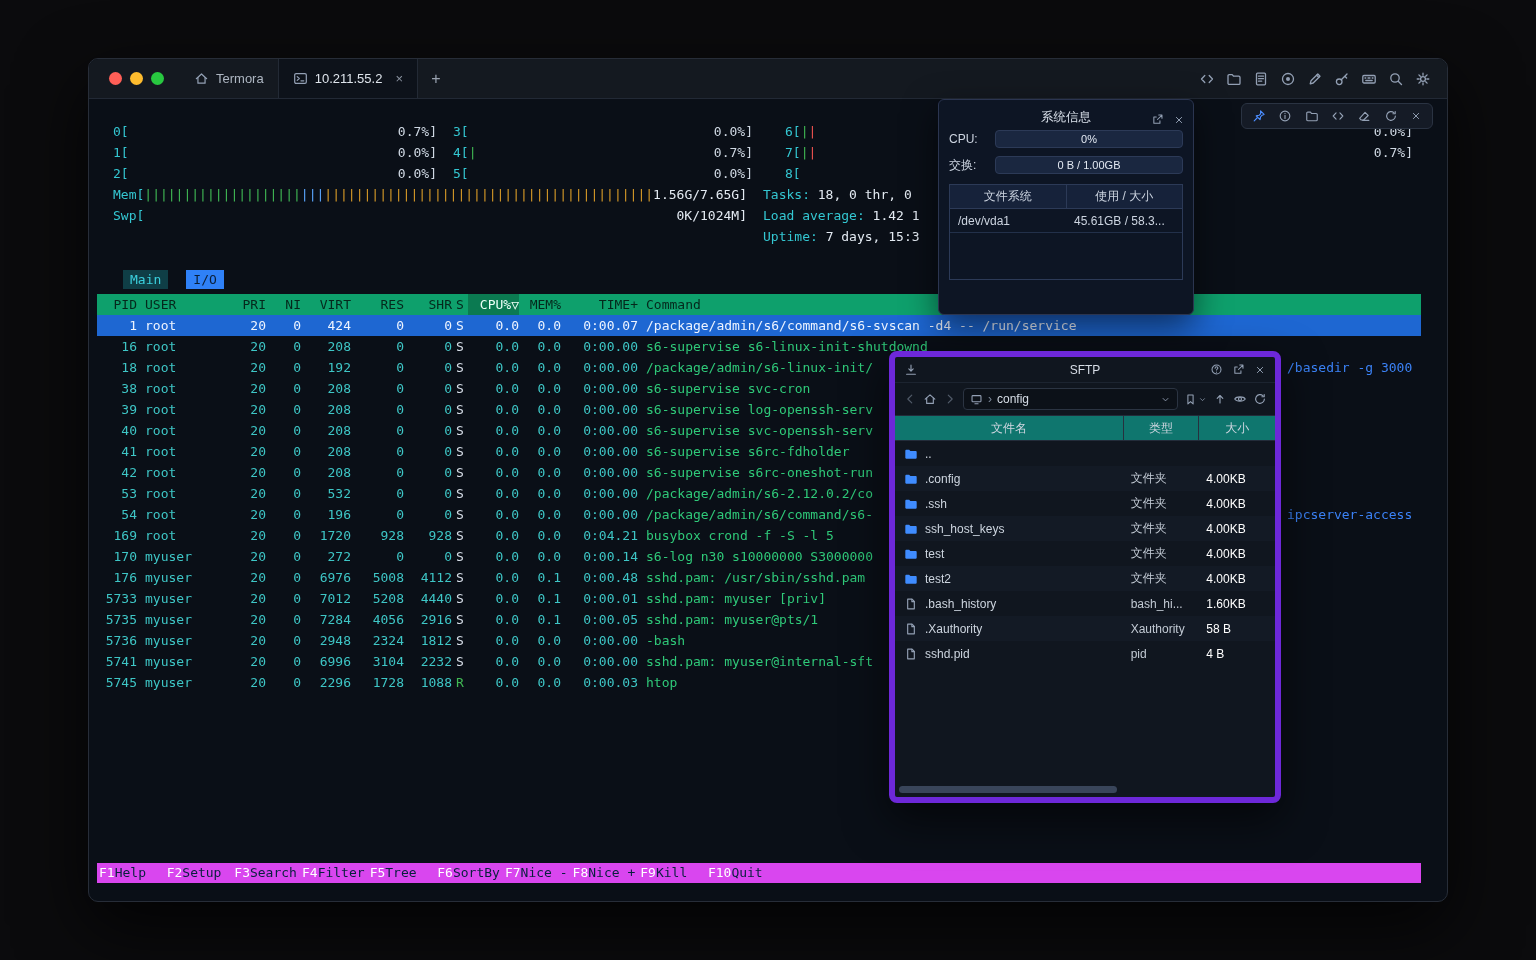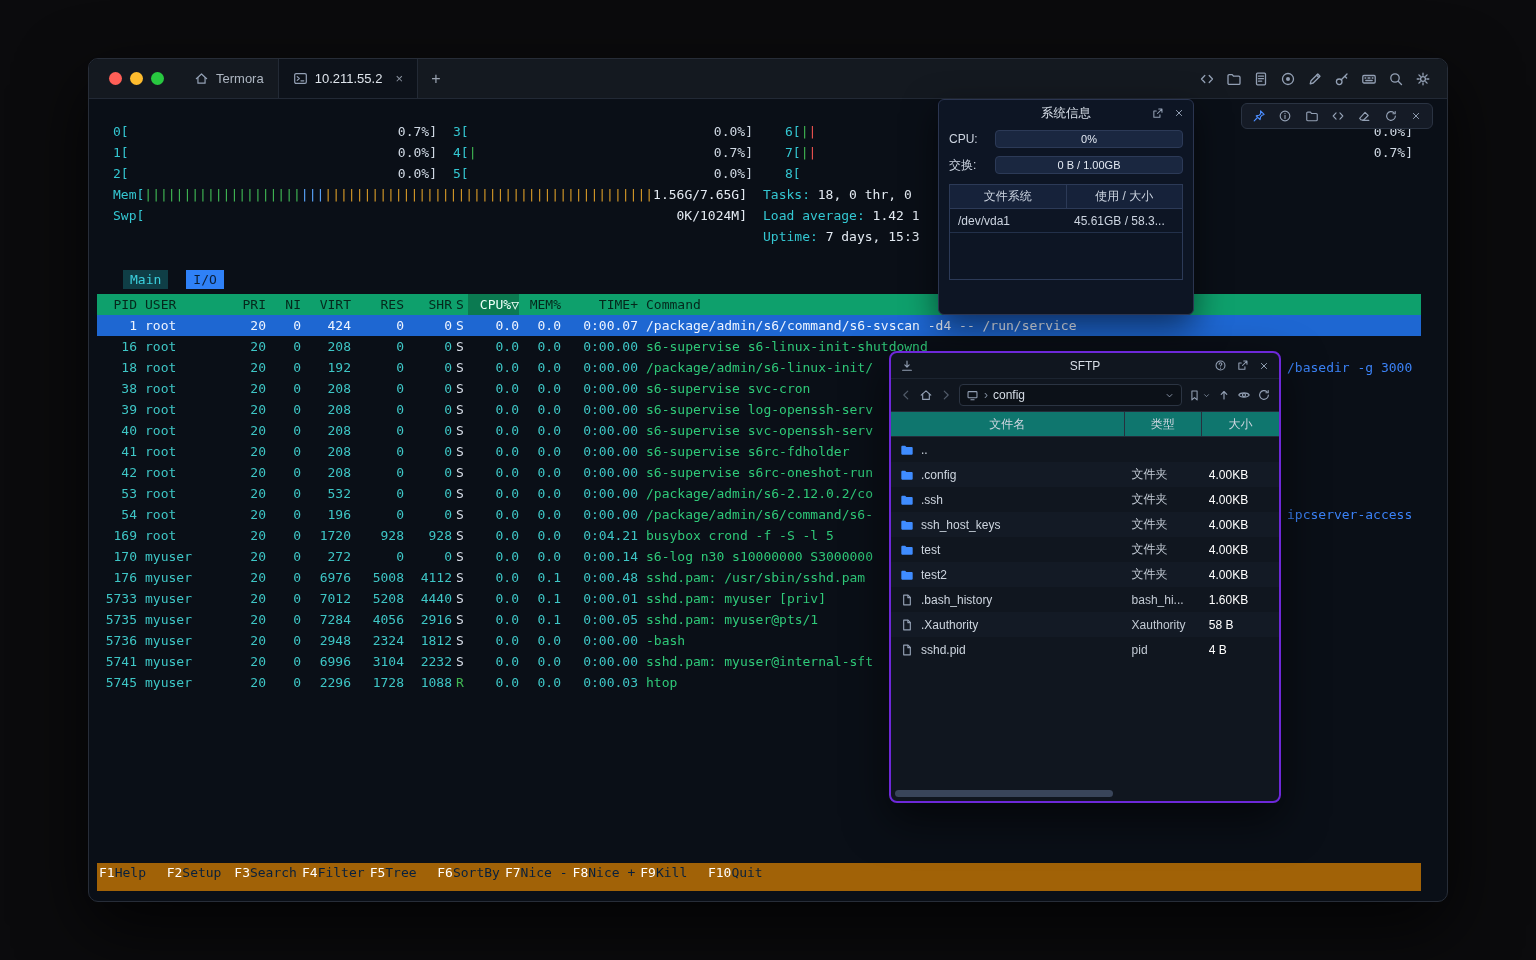--- a/index.html
+++ b/index.html
@@ -59,43 +59,43 @@
   .c-cmd{flex:1;padding-left:8px;overflow:hidden}
   .prows{position:absolute;left:8px;top:216px;width:1324px}
   .prow{display:flex;height:21px;line-height:21px;white-space:pre;color:#3ec6c6}
   .prow .c-s{color:#d7dee8}
   .prow .c-s.v-R{color:#40b954}
   .prow .c-cmd{color:#2fc979}
   .prow.selected{background:#1e67d2}
   .prow.selected span{color:#eef4ff}
   .tail{position:absolute;left:1198px;height:21px;line-height:21px;color:#3b82f6;white-space:pre}
   
-  .fbar{position:absolute;left:8px;top:764px;width:1324px;height:28px;background:#a16207;display:flex;line-height:20px;white-space:pre}
+  .fbar{position:absolute;left:8px;top:764px;width:1324px;height:20px;background:#d946ef;display:flex;line-height:20px;white-space:pre}
   .fitem{display:flex}
   .fk{color:#ffffff;padding-left:2px}
   .fl{color:#07203d;width:50px;overflow:hidden}
   
   .sysinfo{position:absolute;left:849px;top:0;width:256px;height:216px;background:#0d1524;border:1px solid #2b3550;border-radius:6px;box-shadow:0 12px 34px rgba(0,0,0,.55);font-size:12px;color:#ccd4e0;z-index:5}
-  .si-title{height:26px;display:flex;align-items:center;justify-content:center;position:relative;font-size:12.5px;color:#dbe2ec}
+  .si-title{height:26px;display:flex;align-items:flex-end;justify-content:center;position:relative;font-size:12.5px;color:#dbe2ec}
   .si-acts{position:absolute;right:8px;display:flex;gap:9px;align-items:center}
   .si-row{display:flex;align-items:center;padding:0 10px;height:26px;gap:8px}
   .si-lab{width:38px;white-space:nowrap}
   .si-bar{flex:1;height:18px;background:#1a2740;border:1px solid #2c3a57;border-radius:4px;position:relative;overflow:hidden}
   .si-fill{position:absolute;left:0;top:0;bottom:0;background:#3d6da6}
   .si-txt{position:absolute;inset:0;display:flex;align-items:center;justify-content:center;font-size:11px;color:#e3e9f2}
   .si-table{margin:6px 10px 0;border:1px solid #2c3a57;height:96px;overflow:hidden}
   .si-th{display:flex;height:24px;background:#16223a;border-bottom:1px solid #2c3a57}
   .si-th span{flex:1;display:flex;align-items:center;justify-content:center}
   .si-th span:first-child{border-right:1px solid #2c3a57}
   .si-td{display:flex;height:24px;border-bottom:1px solid #22304a;align-items:center}
   .si-td span{flex:1;padding-left:8px;overflow:hidden;white-space:nowrap}
   
   .mini{position:absolute;left:1152px;top:4px;width:192px;height:26px;background:#151b26;border:1px solid #2a3342;border-radius:6px;display:flex;align-items:center;justify-content:space-around;z-index:6;padding:0 4px}
   
-  .sftp{position:absolute;left:800px;top:252px;width:392px;height:452px;background:#10161f;border:2px solid #6d28d9;border-radius:8px;box-shadow:0 16px 44px rgba(0,0,0,.6);z-index:10;font-size:12px;color:#cdd5df}
+  .sftp{position:absolute;left:800px;top:252px;width:392px;height:452px;background:#10161f;border:6px solid #6d28d9;border-radius:8px;box-shadow:0 16px 44px rgba(0,0,0,.6);z-index:10;font-size:12px;color:#cdd5df}
   .sf-title{height:26px;display:flex;align-items:center;justify-content:center;position:relative;border-bottom:1px solid #1c2430;color:#d7dde6}
   .sf-dl{position:absolute;left:9px}
   .sf-acts{position:absolute;right:9px;display:flex;gap:9px;align-items:center}
   .sf-toolbar{height:32px;display:flex;align-items:center;gap:6px;padding:0 8px}
   .sf-combo{flex:1;height:22px;background:#0c1118;border:1px solid #2b3442;border-radius:4px;display:flex;align-items:center;gap:5px;padding:0 6px;color:#d6dde6}
   .sf-combo .crumb-sep{color:#7b8798}
   .sf-combo .spacer{flex:1}
   .sf-bm{display:flex;align-items:center;gap:1px}
   .sf-head{height:26px;display:flex;background:#0f766e;border-top:1px solid #232c3a;border-bottom:1px solid #232c3a;align-items:center;color:#cfd6e0}
   .sf-head span{display:flex;align-items:center;justify-content:center;height:100%}

